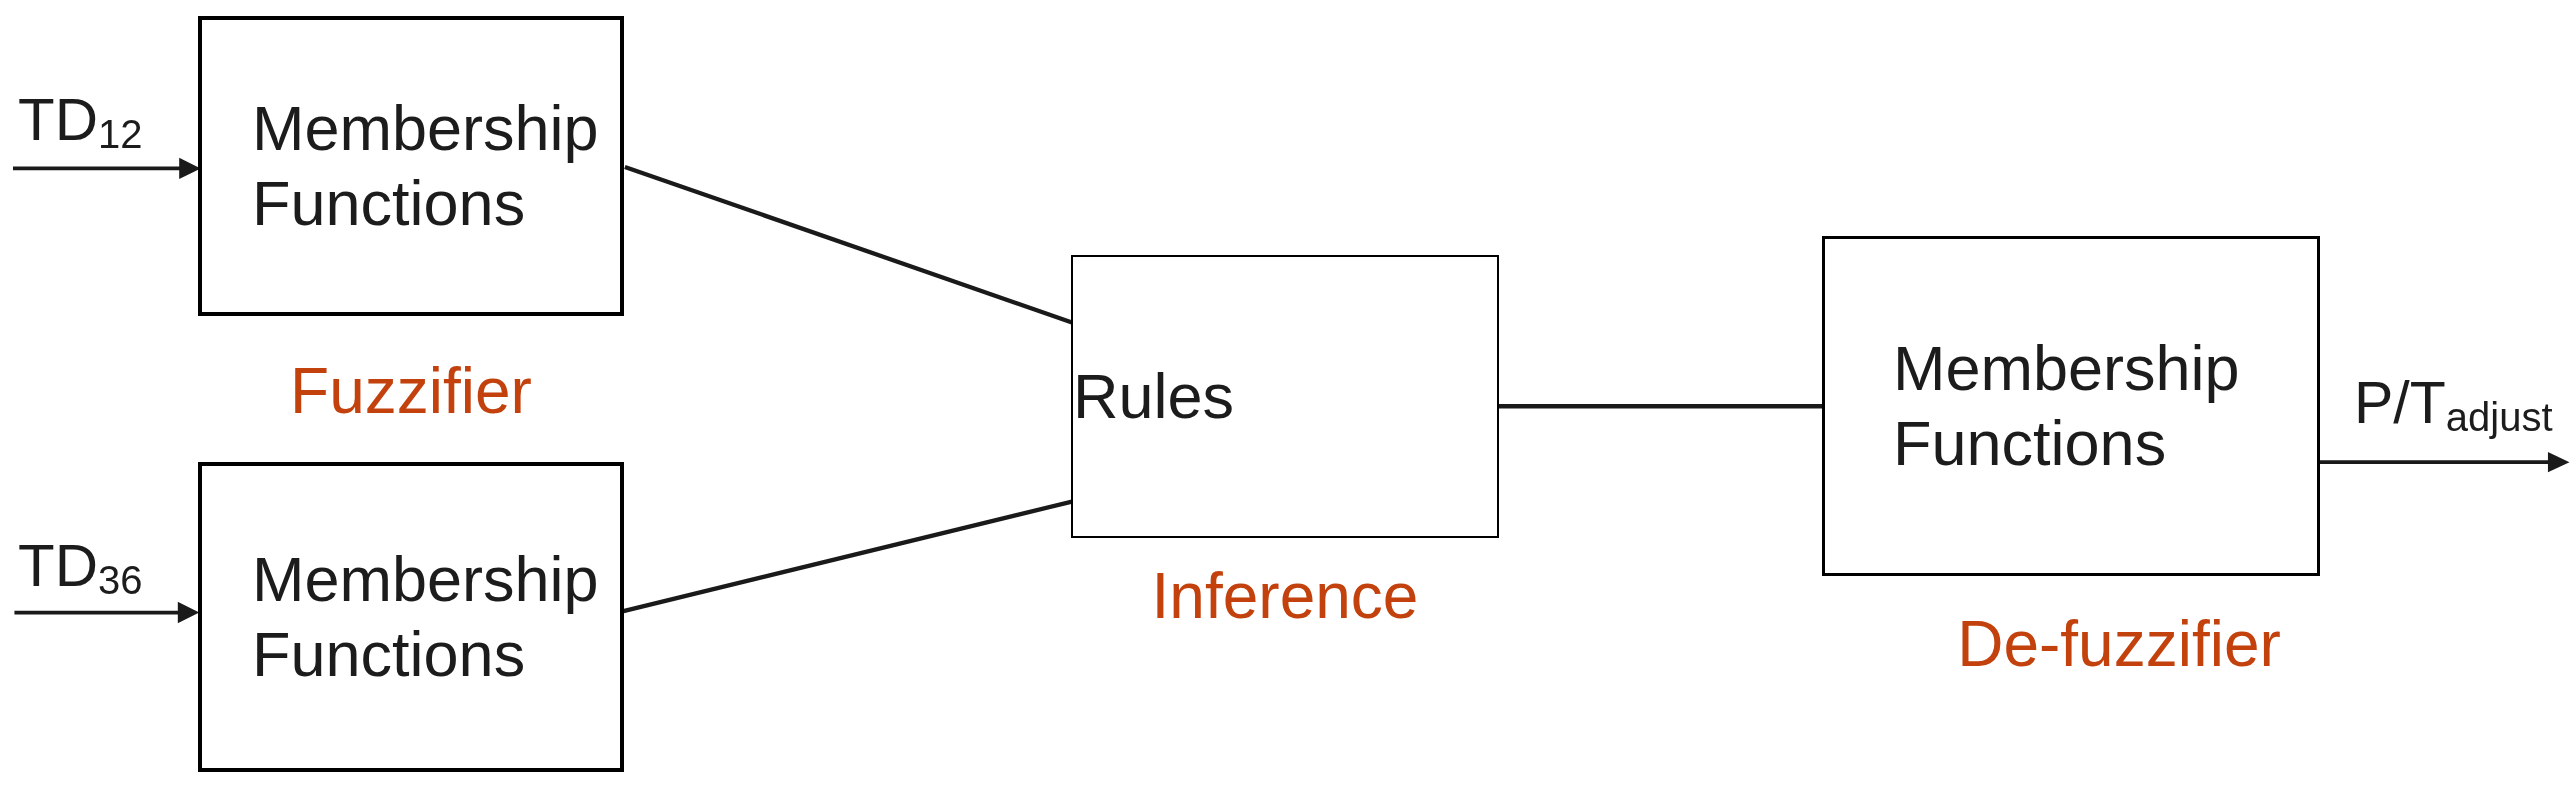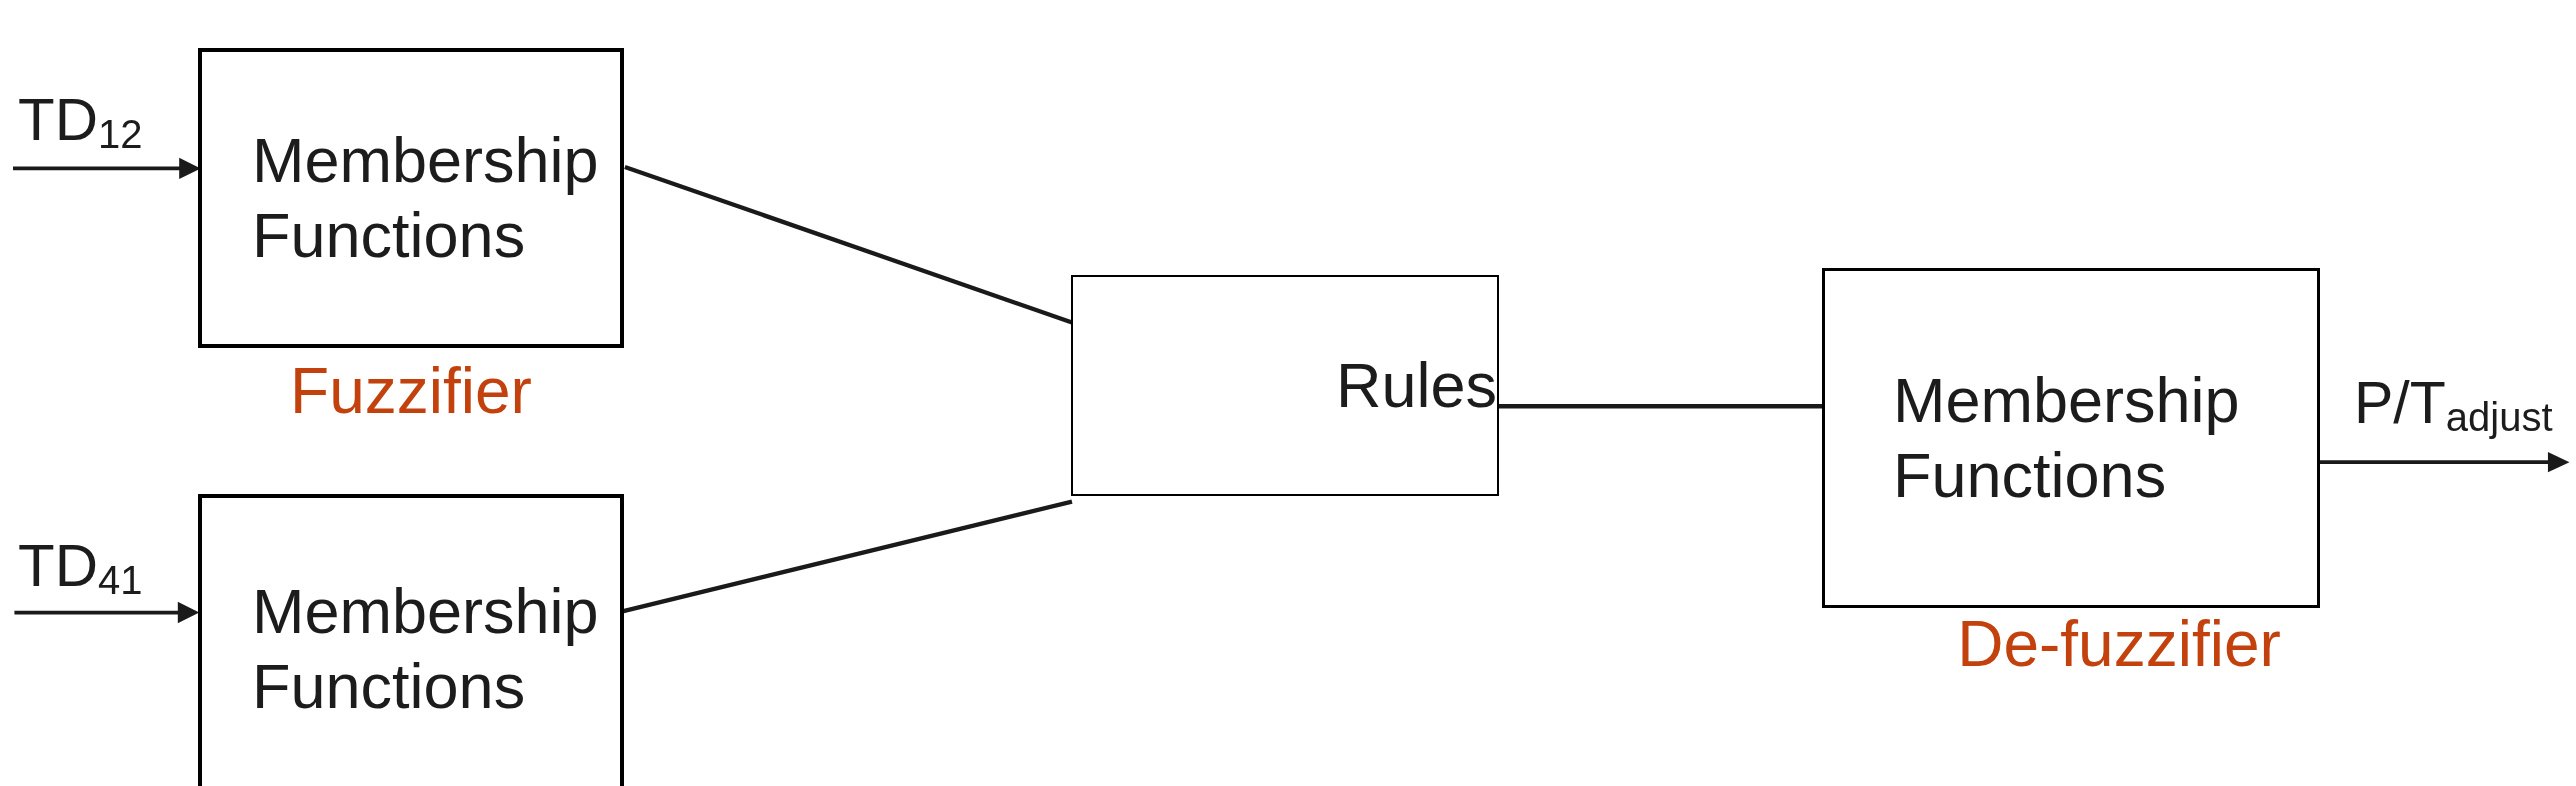--- a/index.html
+++ b/index.html
@@ -23,43 +23,42 @@
     width: 2576px;
     height: 786px;
   }
   .node-box {
     position: absolute;
     box-sizing: border-box;
     background: #ffffff;
     display: flex;
     flex-direction: column;
     justify-content: center;
-    margin-top: 32px;
   }
   .box-text {
     font-size: 63px;
     line-height: 75px;
     color: #1c1c1c;
     letter-spacing: 0px;
     white-space: nowrap;
   }
   .box-fuzzifier-top {
     left: 198px; top: 16px; width: 426px; height: 300px;
     border: 4.3px solid #000000;
     padding-left: 50px;
   }
   .box-fuzzifier-bottom {
     left: 198px; top: 462px; width: 426px; height: 310px;
     border: 4.3px solid #000000;
     padding-left: 50px;
   }
   .box-rules {
-    left: 1071px; top: 243px; width: 428px; height: 221px;
+    left: 1071px; top: 255px; width: 428px; height: 283px;
     border: 2.9px solid #000000;
-    align-items: flex-end;
+    align-items: flex-start;
   }
   .box-defuzzifier {
     left: 1822px; top: 236px; width: 498px; height: 340px;
     border: 3.6px solid #000000;
     padding-left: 68px;
   }
   .caption {
     position: absolute;
     font-size: 64px;
     line-height: 72px;
@@ -121,22 +120,23 @@
   <div class="node-box box-rules">
     <div class="box-text">Rules</div>
   </div>
 
   <div class="node-box box-defuzzifier">
     <div class="box-text">Membership</div>
     <div class="box-text">Functions</div>
   </div>
 
   <div class="caption caption-fuzzifier">Fuzzifier</div>
+  <div class="caption caption-inference">Inference</div>
   <div class="caption caption-defuzzifier">De-fuzzifier</div>
 
   <div class="io-label label-td12"><span>TD</span><span class="sub">12</span></div>
 
-  <div class="io-label label-td23"><span>TD</span><span class="sub">41</span></div>
+  <div class="io-label label-td23"><span>TD</span><span class="sub">36</span></div>
 
   <div class="io-label label-pt"><span>P/T</span><span class="sub">adjust</span></div>
 
 </div>
 
 
 </body></html>

